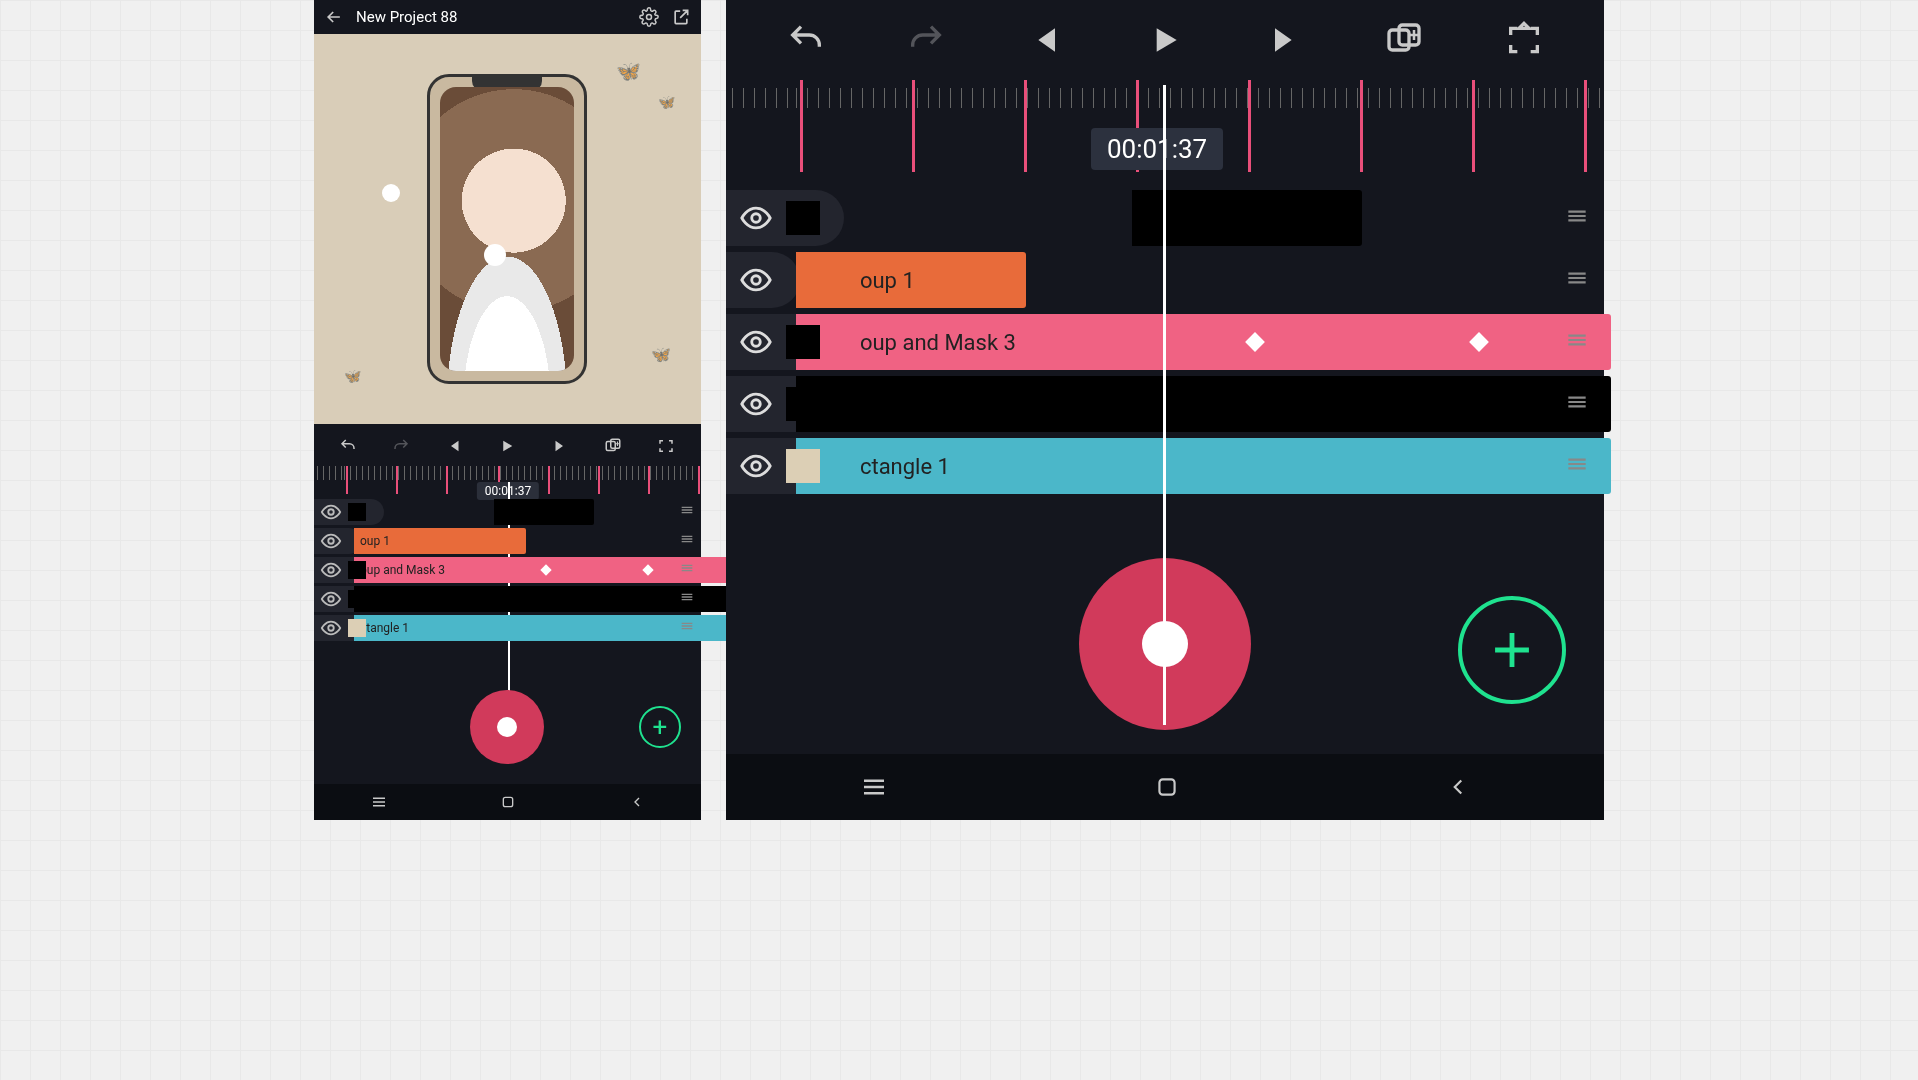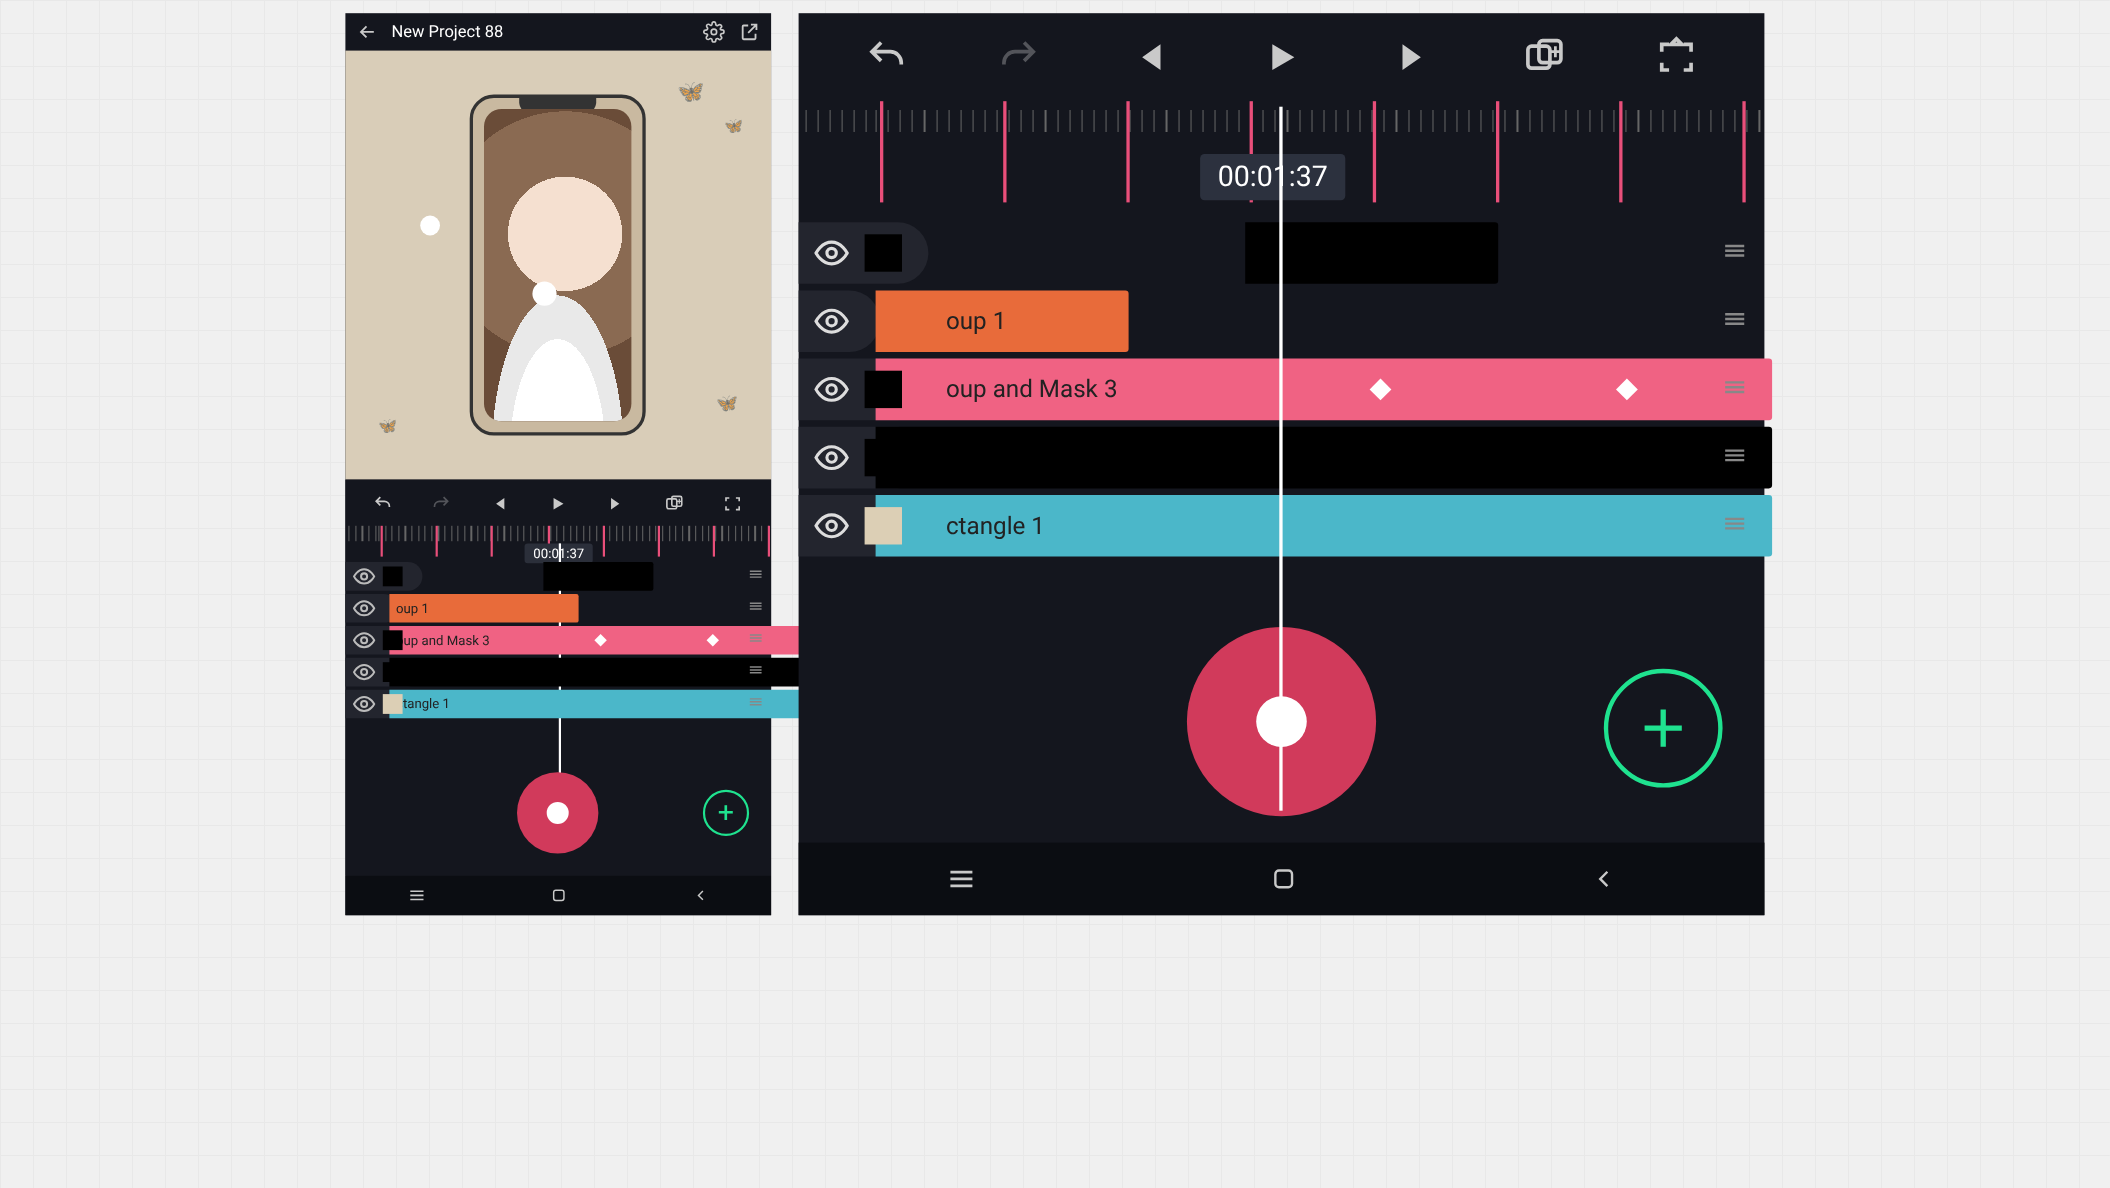--- a/index.html
+++ b/index.html
@@ -16,21 +16,21 @@
     display: flex;
     align-items: flex-start;
     justify-content: center;
     padding-top: 0;
   }
   .stage {
     display: flex;
     gap: 25px;
     width: 1290px;
     height: 820px;
-    margin-top: 12px;
+    margin-top: 0;
     border-radius: 22px;
   }
   
   .panel-left {
     width: 390px;
     height: 820px;
     background: #14161e;
     display: flex;
     flex-direction: column;
     position: relative;

